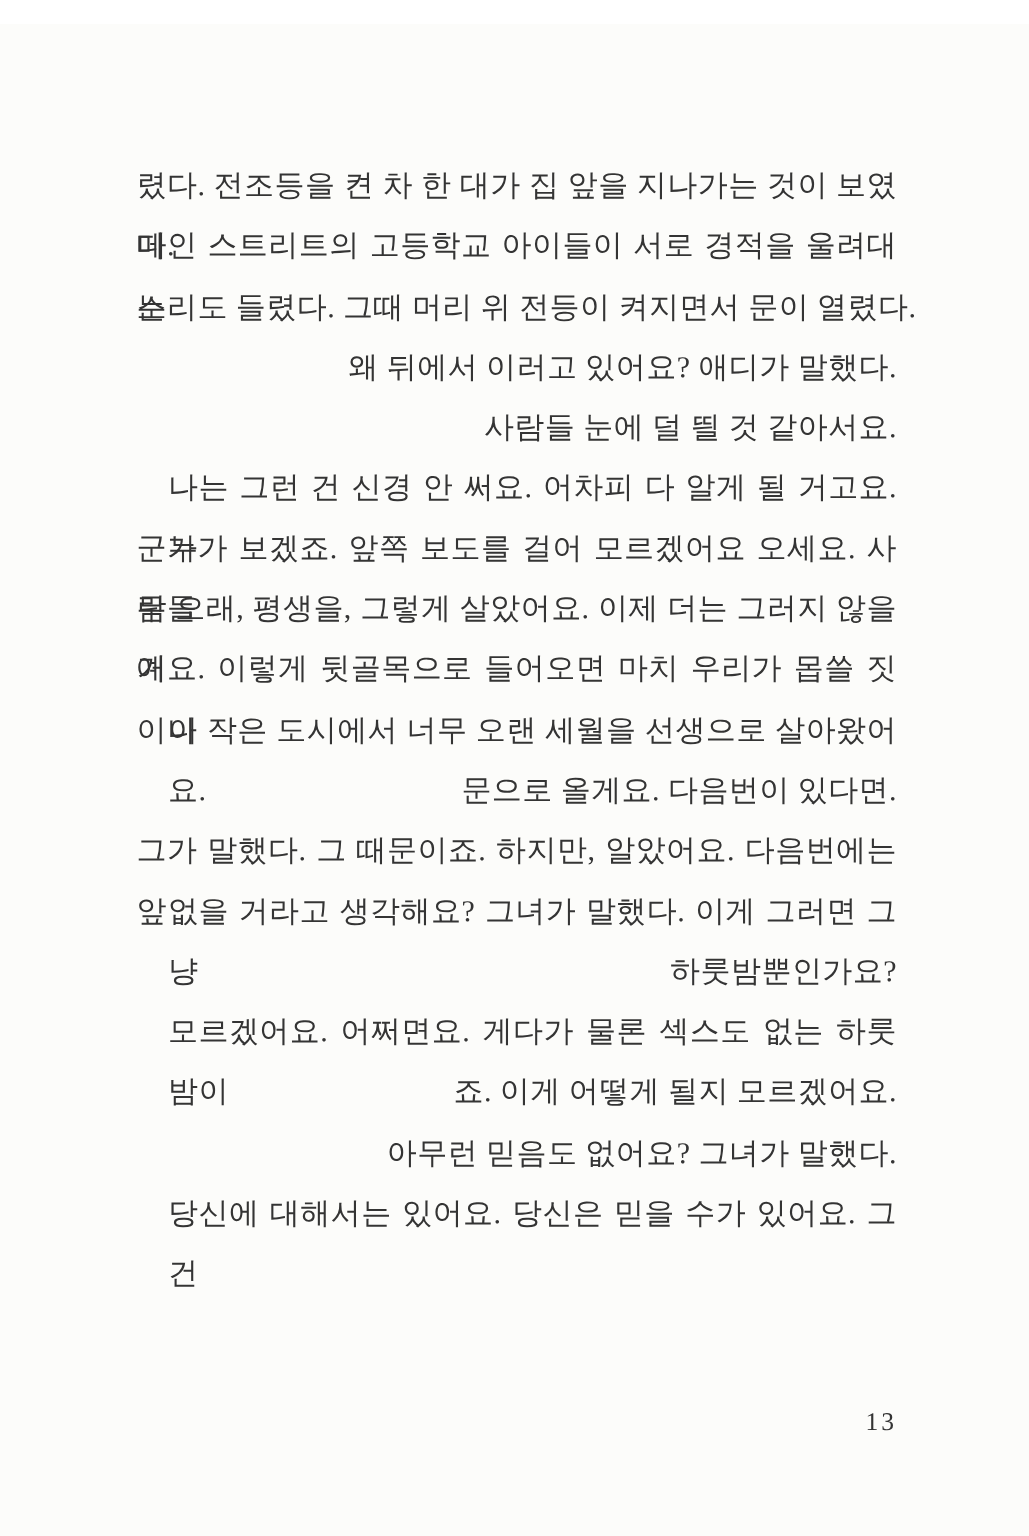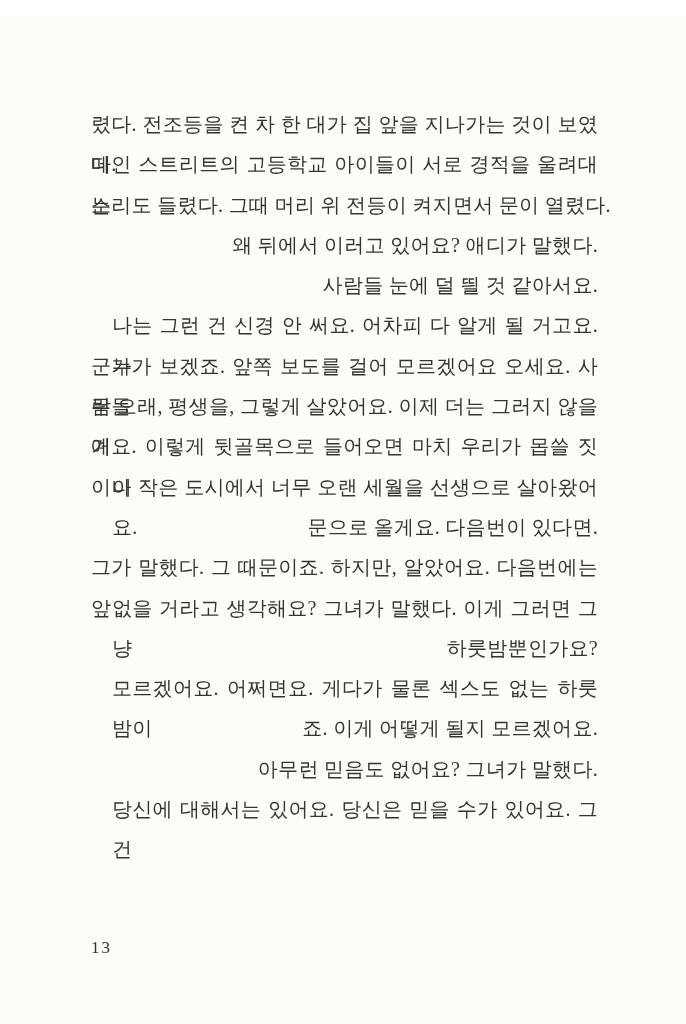--- a/index.html
+++ b/index.html
@@ -41,21 +41,21 @@
     text-align-last: justify;
   }
   .line.indent {
     padding-left: 21px;
   }
   .page-number {
     position: absolute;
     left: 91px;
     top: 922px;
     width: 507px;
-    text-align: left;
+    text-align: right;
     font-size: 17px;
     letter-spacing: 2px;
     font-variant-numeric: oldstyle-nums;
   }
 </style>
 </head>
 <body style="color: rgb(52, 52, 52);">
 
 <div class="scan-page" style="background: rgb(252, 252, 250); margin-top: 16px;">
   <div class="text-block">

